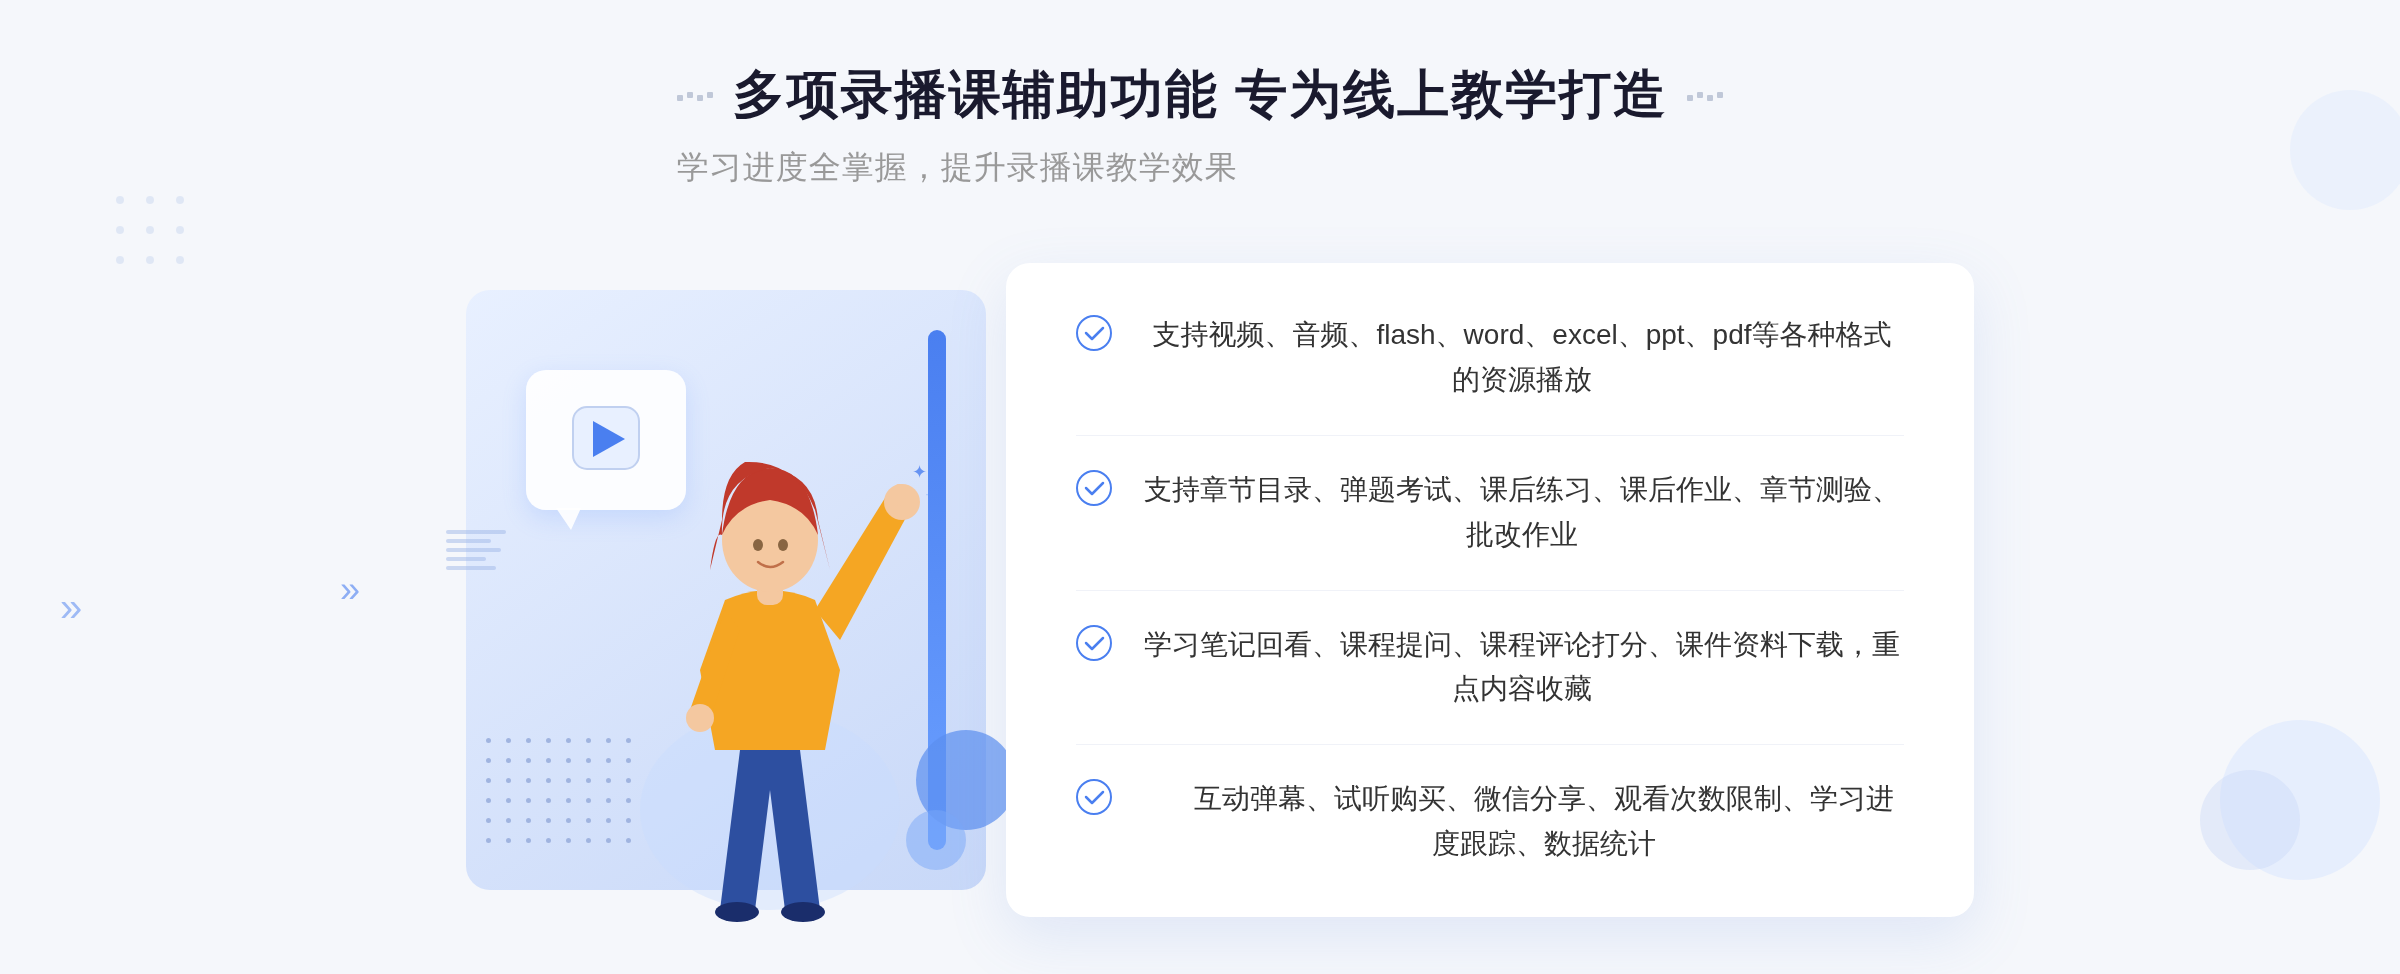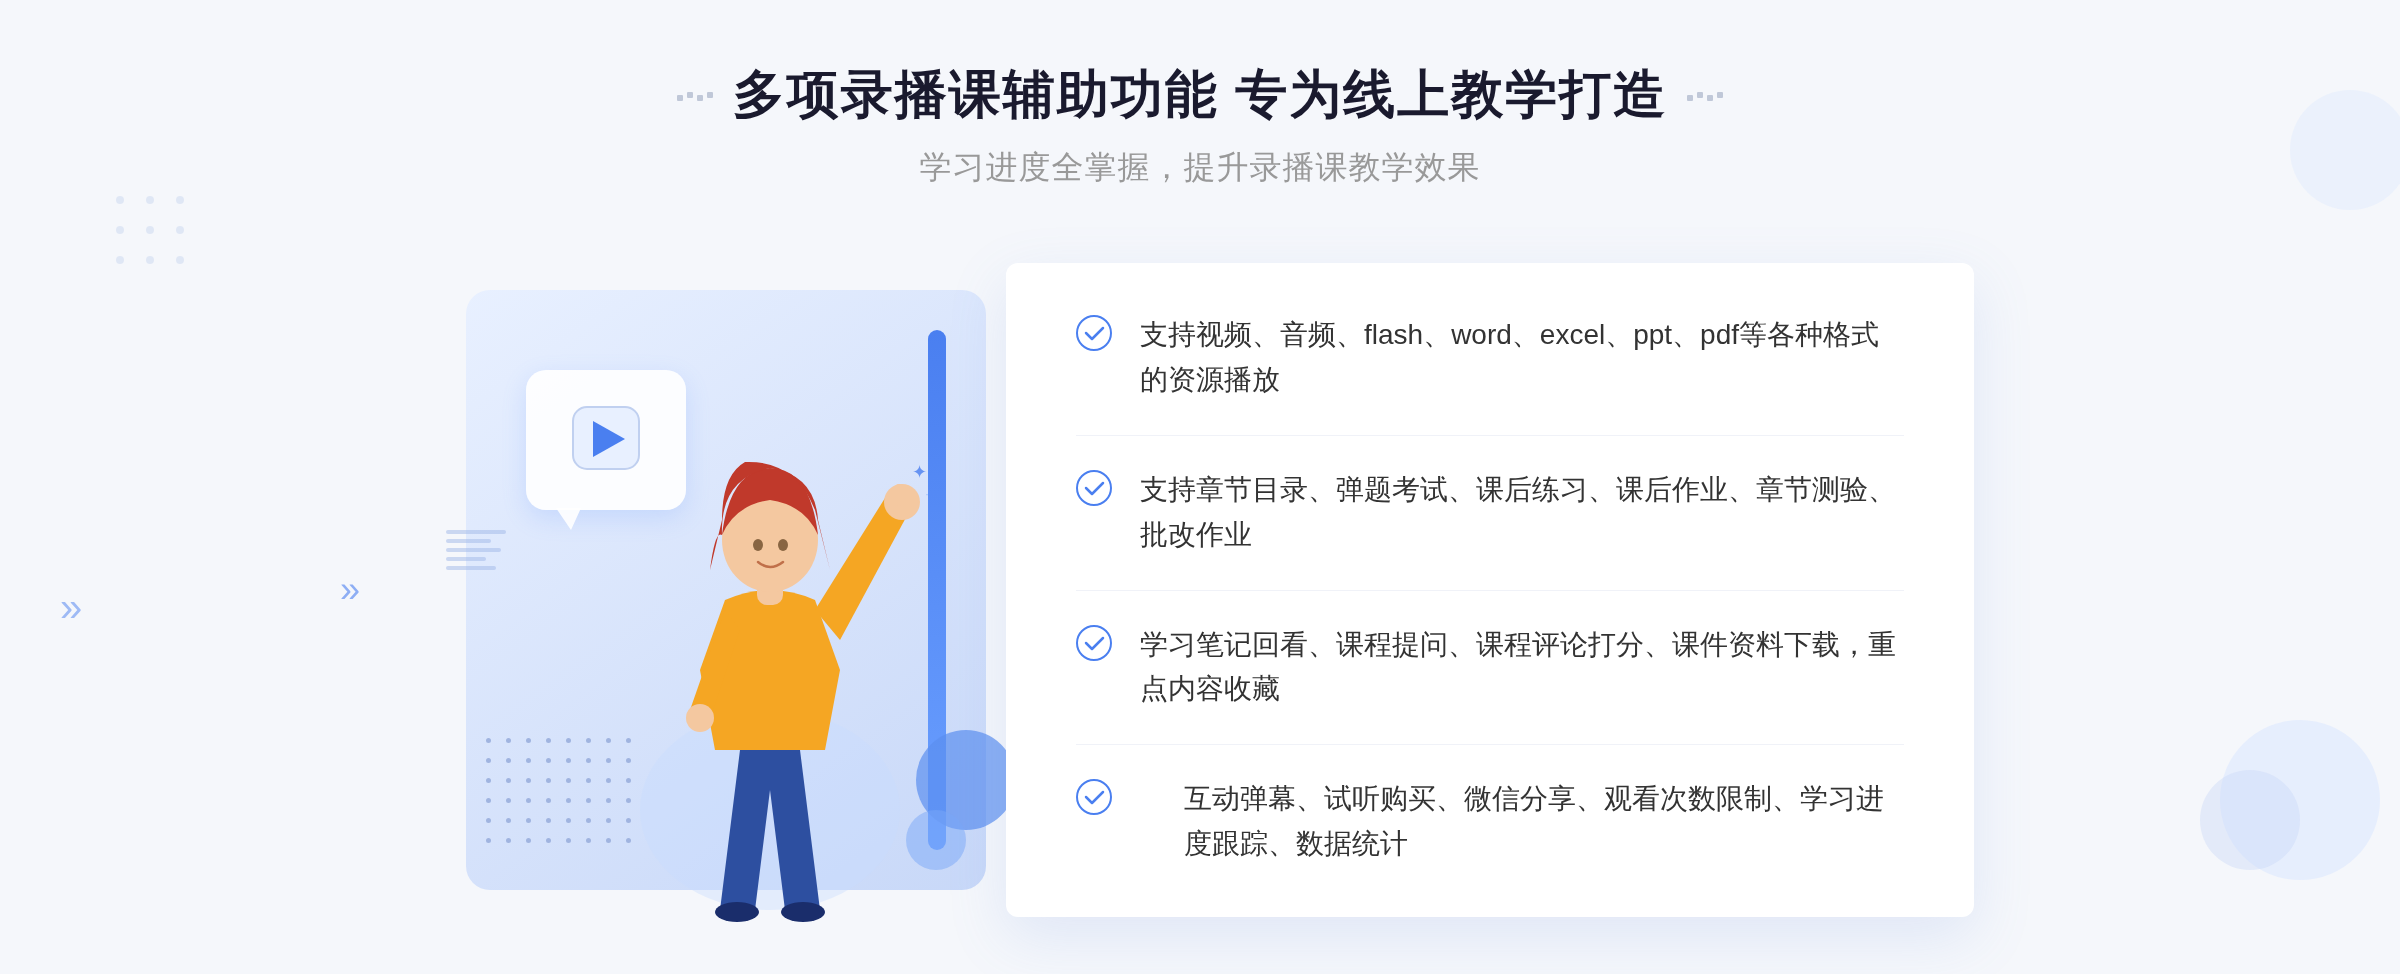--- a/index.html
+++ b/index.html
@@ -36,21 +36,21 @@
       top: 0;
       left: 0;
       width: 100%;
       height: 100%;
       pointer-events: none;
       overflow: hidden;
       z-index: 0;
     }
 
     .header-section {
-      text-align: center;
+      text-align: left;
       margin-bottom: 60px;
       position: relative;
       z-index: 1;
     }
 
     .header-title-row {
       display: flex;
       align-items: center;
       justify-content: center;
       gap: 20px;
@@ -238,27 +238,28 @@
       bottom: 0;
       left: 50%;
       transform: translateX(-40%);
       width: 340px;
       height: 540px;
     }
 
     
     .features-panel {
       background: white;
-      border-radius: 12px;
+      border-radius: 24px;
       padding: 50px 70px;
       width: 968px;
       margin-left: -40px;
       box-shadow: 0 20px 60px rgba(100, 140, 220, 0.15);
       position: relative;
       z-index: 2;
+      text-align: center;
     }
 
     .feature-item {
       display: flex;
       align-items: flex-start;
       padding: 32px 0;
       border-bottom: 1px solid #f0f2f8;
     }
 
     .feature-item:last-child {

